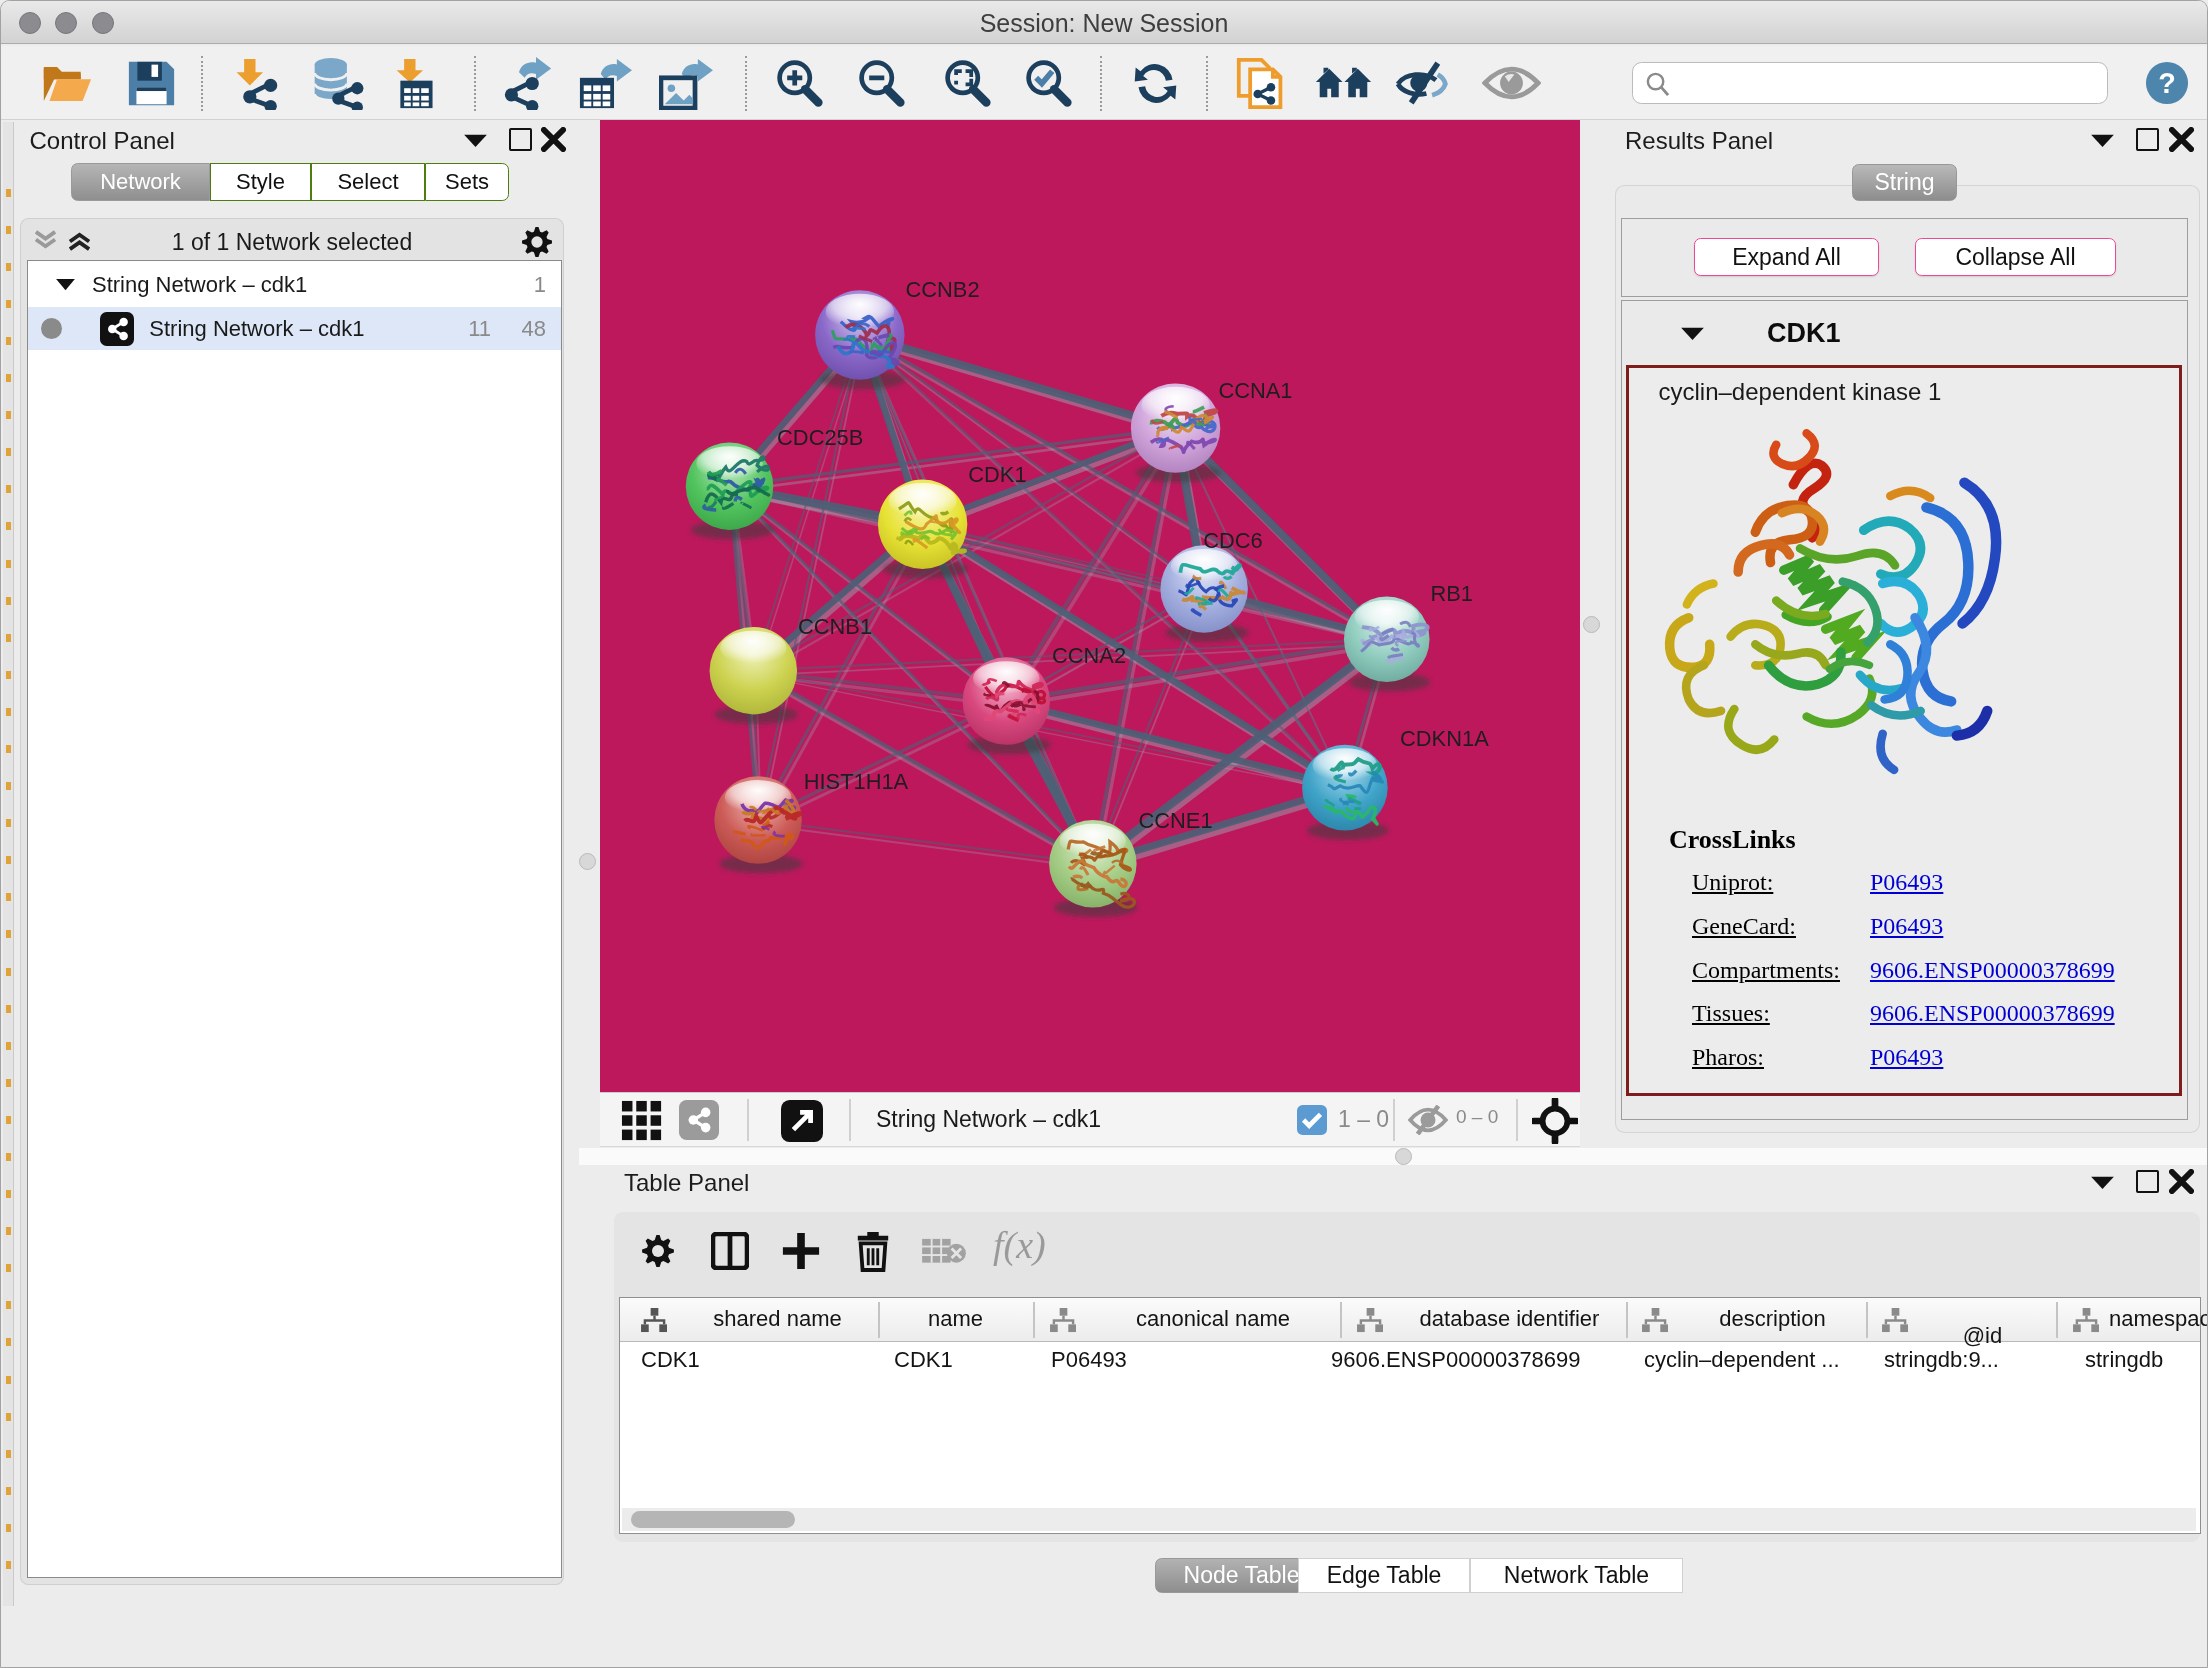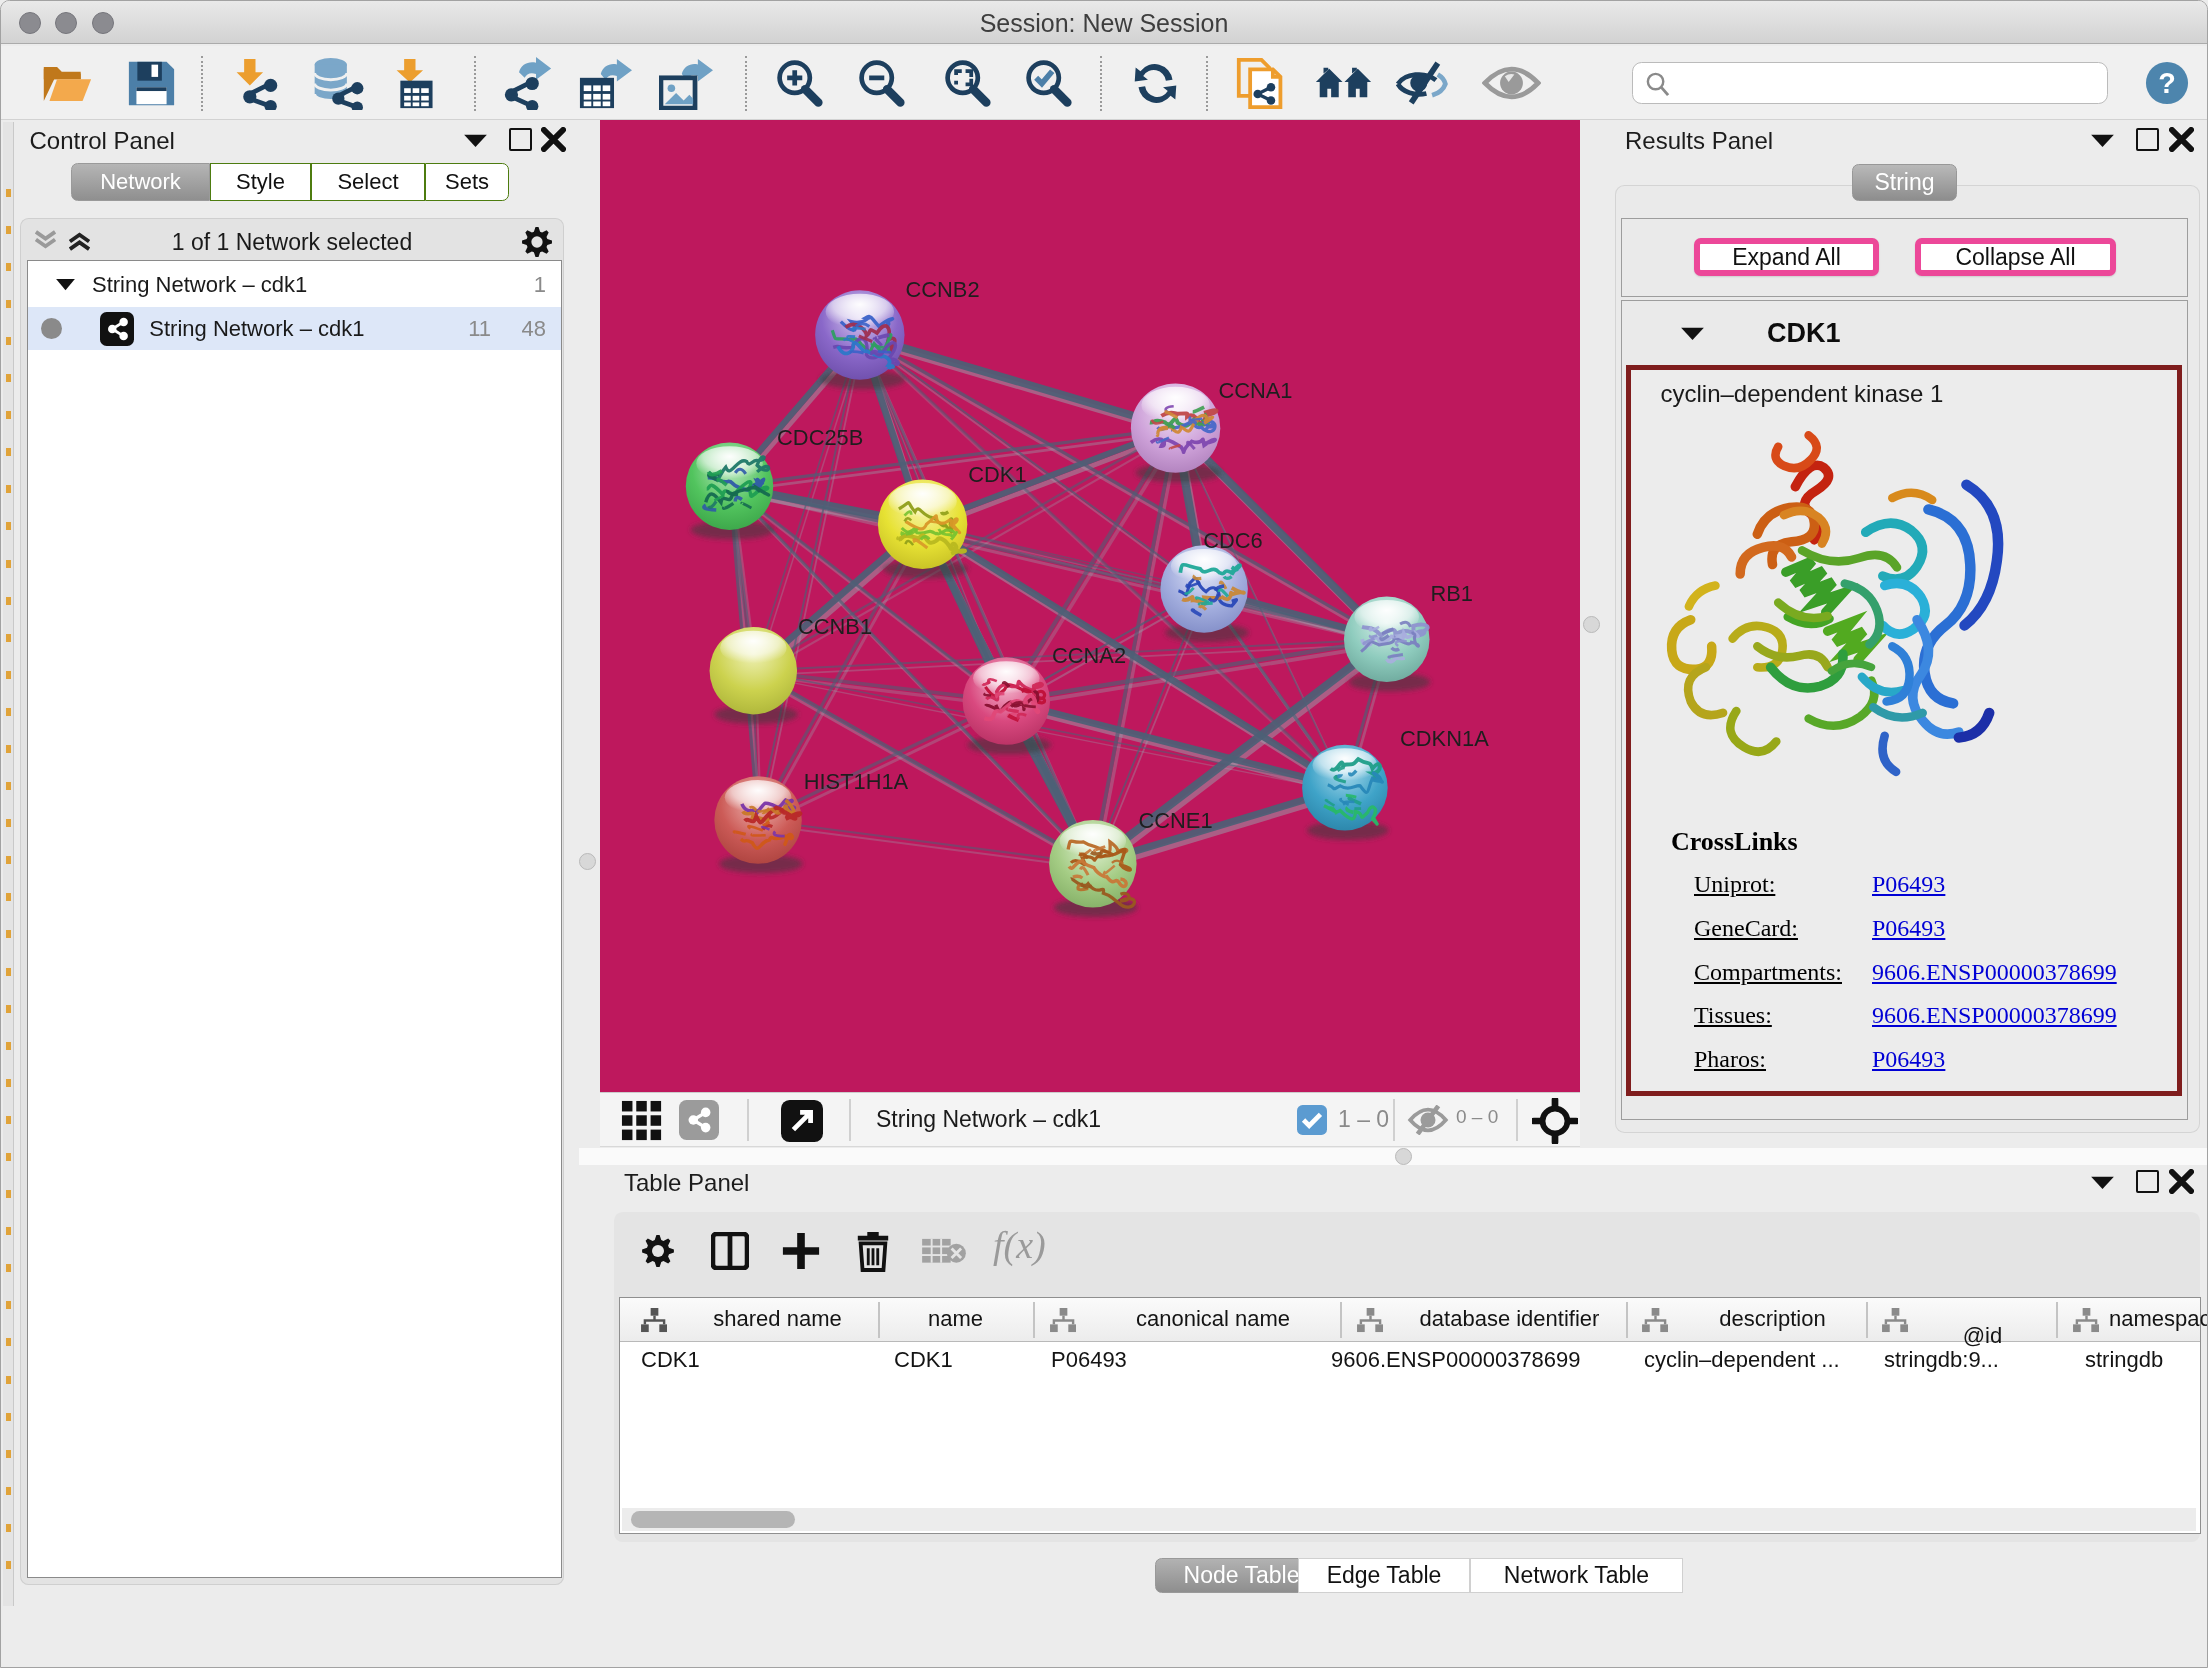--- a/index.html
+++ b/index.html
@@ -28,23 +28,23 @@
 .cprow { position:absolute; left:0; width:100%; height:43px; display:flex; align-items:center; font-size:22px; color:#1a1a1a; }
 
 #canvas { position:absolute; left:599px; top:119px; width:980px; height:972px; background:#be185d; }
 #canvasbar { position:absolute; left:599px; top:1091px; width:980px; height:55px; background:#f4f4f4; border-top:1.9px solid #cccccc; border-bottom:1px solid #d8d8d8; }
 #hdivider { position:absolute; left:578px; top:1147px; width:1630px; height:17px; background:#fafafa; }
 
 #rp-title { position:absolute; left:1624px; top:126px; font-size:24px; color:#1c1c1c; }
 #rp-tab { position:absolute; z-index:5; left:1851px; top:163px; width:105px; height:37px; background:linear-gradient(#b9b9b9,#8d8d8d); border:1px solid #989898; border-radius:6.7px; color:#fff; font-size:23px; display:flex; align-items:center; justify-content:center; }
 #rp-box { position:absolute; left:1614px; top:184px; width:585px; height:948px; background:#eaeaea; border-radius:9.5px; box-shadow:0 0 0 1px #d4d4d4 inset; }
 #rp-box1 { position:absolute; left:1620px; top:217px; width:567px; height:79px; background:#eaeaea; border:1.9px solid #9d9d9d; }
-.rp-btn { position:absolute; height:38px; background:#fff; border:6px solid #ec4899; border-radius:6.7px; font-size:23px; color:#111; display:flex; align-items:center; justify-content:center; box-shadow:0 1px 1.9px rgba(0,0,0,0.12); }
+.rp-btn { position:absolute; height:38px; background:#fff; border:1px solid #ec4899; border-radius:6.7px; font-size:23px; color:#111; display:flex; align-items:center; justify-content:center; box-shadow:0 1px 1.9px rgba(0,0,0,0.12); }
 #rp-box2 { position:absolute; left:1620px; top:299px; width:567px; height:820px; background:#eaeaea; border:1.9px solid #9d9d9d; }
-#rp-content { position:absolute; left:1625px; top:364px; width:556px; height:731px; background:#ececec; border:5px solid #7f1d1d; }
+#rp-content { position:absolute; left:1625px; top:364px; width:556px; height:731px; background:#ececec; border:3px solid #7f1d1d; }
 .clrow { position:absolute; font-family:"Liberation Serif", serif; font-size:24px; color:#000;text-decoration:underline; }
 .cllink { font-family:"Liberation Serif", serif; font-size:24px; color:#0000d5; text-decoration:underline; }
 
 #tp-title { position:absolute; left:623px; top:1168px; font-size:24px; color:#1c1c1c; }
 #tp-toolbar { position:absolute; left:613px; top:1211px; width:1586px; height:330px; background:#e4e4e4; border-radius:8.6px; }
 #tp-table { position:absolute; left:618px; top:1296px; width:1582px; height:237px; background:#fff; border:1.9px solid #8f8f8f; }
 #tp-header { position:absolute; left:0; top:0; width:100%; height:44px; background:linear-gradient(#fbfbfb,#ececec); border-bottom:1.9px solid #b9b9b9; }
 .th { position:absolute; top:0; height:42px; display:flex; align-items:center; justify-content:center; font-size:22px; color:#141414; }
 .thsep { position:absolute; top:3.8px; height:36px; width:1.9px; background:#c4c4c4; }
 .td { position:absolute; top:49px; font-size:22px; color:#141414; }

